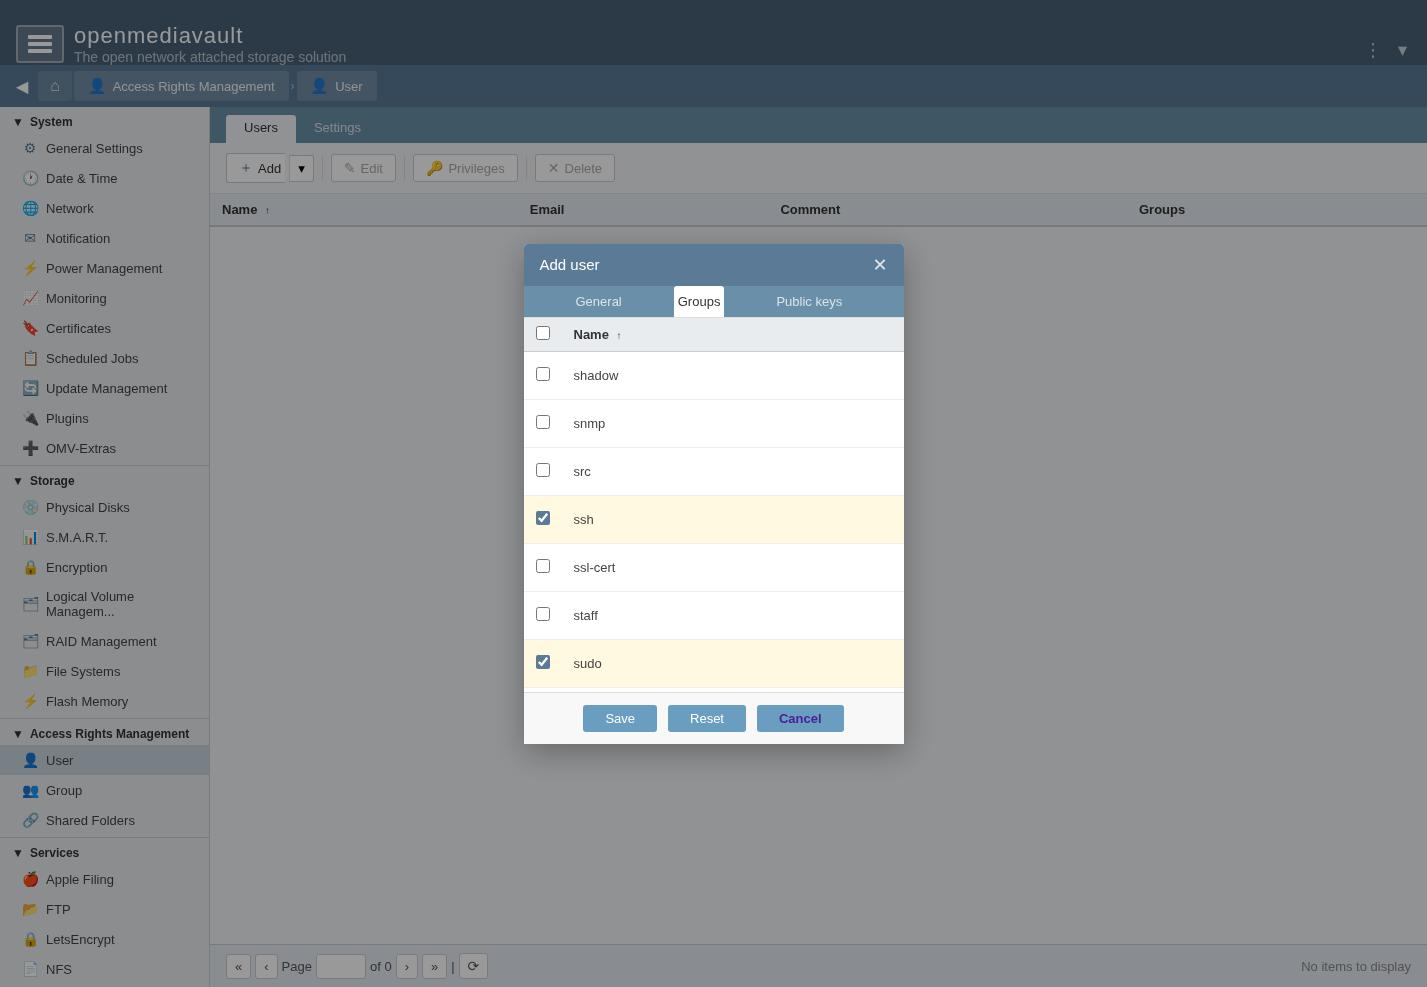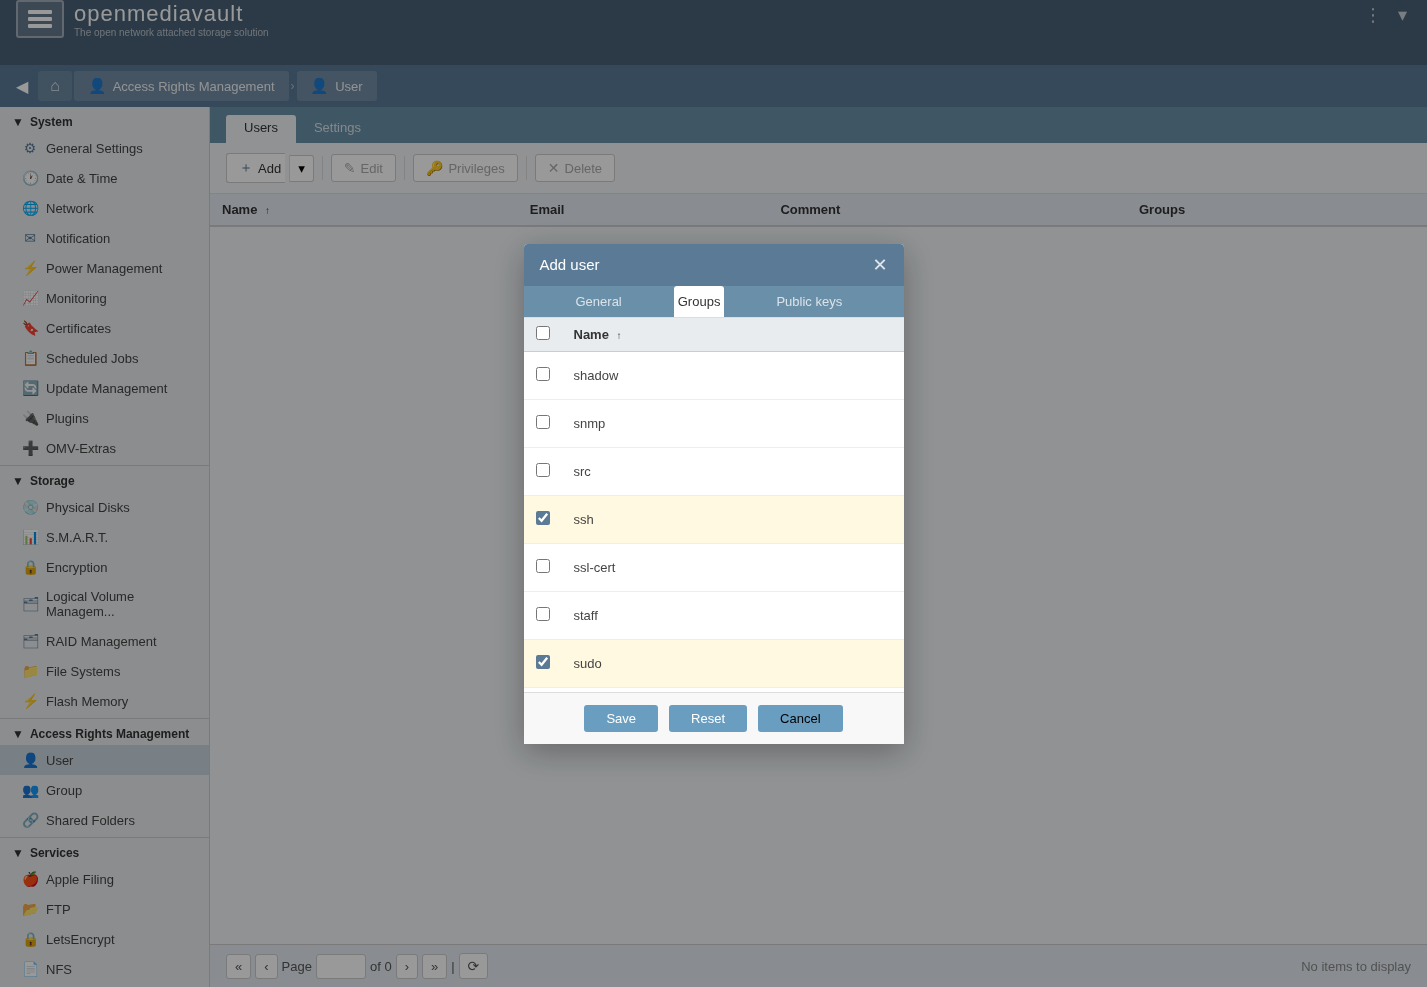--- a/index.html
+++ b/index.html
@@ -1,25 +1,25 @@
 <!DOCTYPE html>
 <html><head>
   <meta charset="utf-8">
   <style>
     * { box-sizing: border-box; margin: 0; padding: 0; }
     body { font-family: 'Helvetica Neue', Arial, sans-serif; font-size: 13px; background: #c8d0d8; display: flex; flex-direction: column; height: 987px; overflow: hidden; }
 
     
-    .header { background: #4a6278; height: 65px; display: flex; align-items: flex-start; padding: 0 16px; flex-shrink: 0; }
+    .header { background: #4a6278; height: 65px; display: flex; align-items: flex-end; padding: 0 16px; flex-shrink: 0; }
     .header-logo { display: flex; align-items: center; gap: 10px; }
     .header-logo-icon { width: 48px; height: 38px; background: rgba(255,255,255,0.15); border: 2px solid rgba(255,255,255,0.4); border-radius: 3px; display: flex; align-items: center; justify-content: center; }
     .header-logo-icon svg { width: 28px; height: 22px; fill: white; }
     .header-logo-text { display: flex; flex-direction: column; }
     .header-logo-title { color: white; font-size: 22px; font-weight: 300; letter-spacing: 1px; }
-    .header-logo-subtitle { color: rgba(255,255,255,0.6); font-size: 10px; }
+    .header-logo-subtitle { color: rgba(255,255,255,0.6); font-size: 14px; }
     .header-right { margin-left: auto; display: flex; gap: 8px; }
     .header-icon-btn { color: rgba(255,255,255,0.7); font-size: 18px; cursor: pointer; padding: 4px; }
 
     
     .nav-bar { background: #5b7a96; height: 42px; display: flex; align-items: center; padding: 0 8px; flex-shrink: 0; gap: 2px; }
     .nav-toggle { color: white; font-size: 16px; cursor: pointer; padding: 6px 8px; }
     .nav-home { color: rgba(255,255,255,0.8); font-size: 16px; cursor: pointer; padding: 6px 12px; background: rgba(255,255,255,0.1); border-radius: 3px; }
     .nav-breadcrumb-item { display: flex; align-items: center; gap: 6px; color: rgba(255,255,255,0.9); padding: 6px 14px; background: rgba(255,255,255,0.15); border-radius: 3px; font-size: 13px; cursor: pointer; }
     .nav-breadcrumb-item .icon { font-size: 15px; }
     .nav-separator { color: rgba(255,255,255,0.5); font-size: 12px; }
@@ -89,21 +89,21 @@
     .modal-table tbody td { padding: 15px 12px; font-size: 13px; color: #444; }
     .modal-table .cb-col { width: 36px; }
     .modal-checkbox { cursor: pointer; width: 14px; height: 14px; }
     .modal-checkbox.checked { accent-color: #5b7a96; }
 
     
     .modal-footer { padding: 12px 16px; display: flex; justify-content: center; gap: 11px; border-top: 1px solid #ddd; background: #f8f8f8; }
     .modal-btn { padding: 6px 22px; border: none; border-radius: 3px; cursor: pointer; font-size: 13px; }
     .modal-btn.save { background: #6a9ec0; color: white; }
     .modal-btn.reset { background: #6a9ec0; color: white; }
-    .modal-btn.cancel { background: #6a9ec0; color: #000000; }
+    .modal-btn.cancel { background: #6a9ec0; color: #4c1d95; font-weight: bold; }
 
     
     .modal-table-container::-webkit-scrollbar { width: 8px; }
     .modal-table-container::-webkit-scrollbar-track { background: #f0f0f0; }
     .modal-table-container::-webkit-scrollbar-thumb { background: #e07070; border-radius: 4px; }
     .sidebar::-webkit-scrollbar { width: 6px; }
     .sidebar::-webkit-scrollbar-thumb { background: #aaa; border-radius: 3px; }
   </style>
 </head>
 <body>

